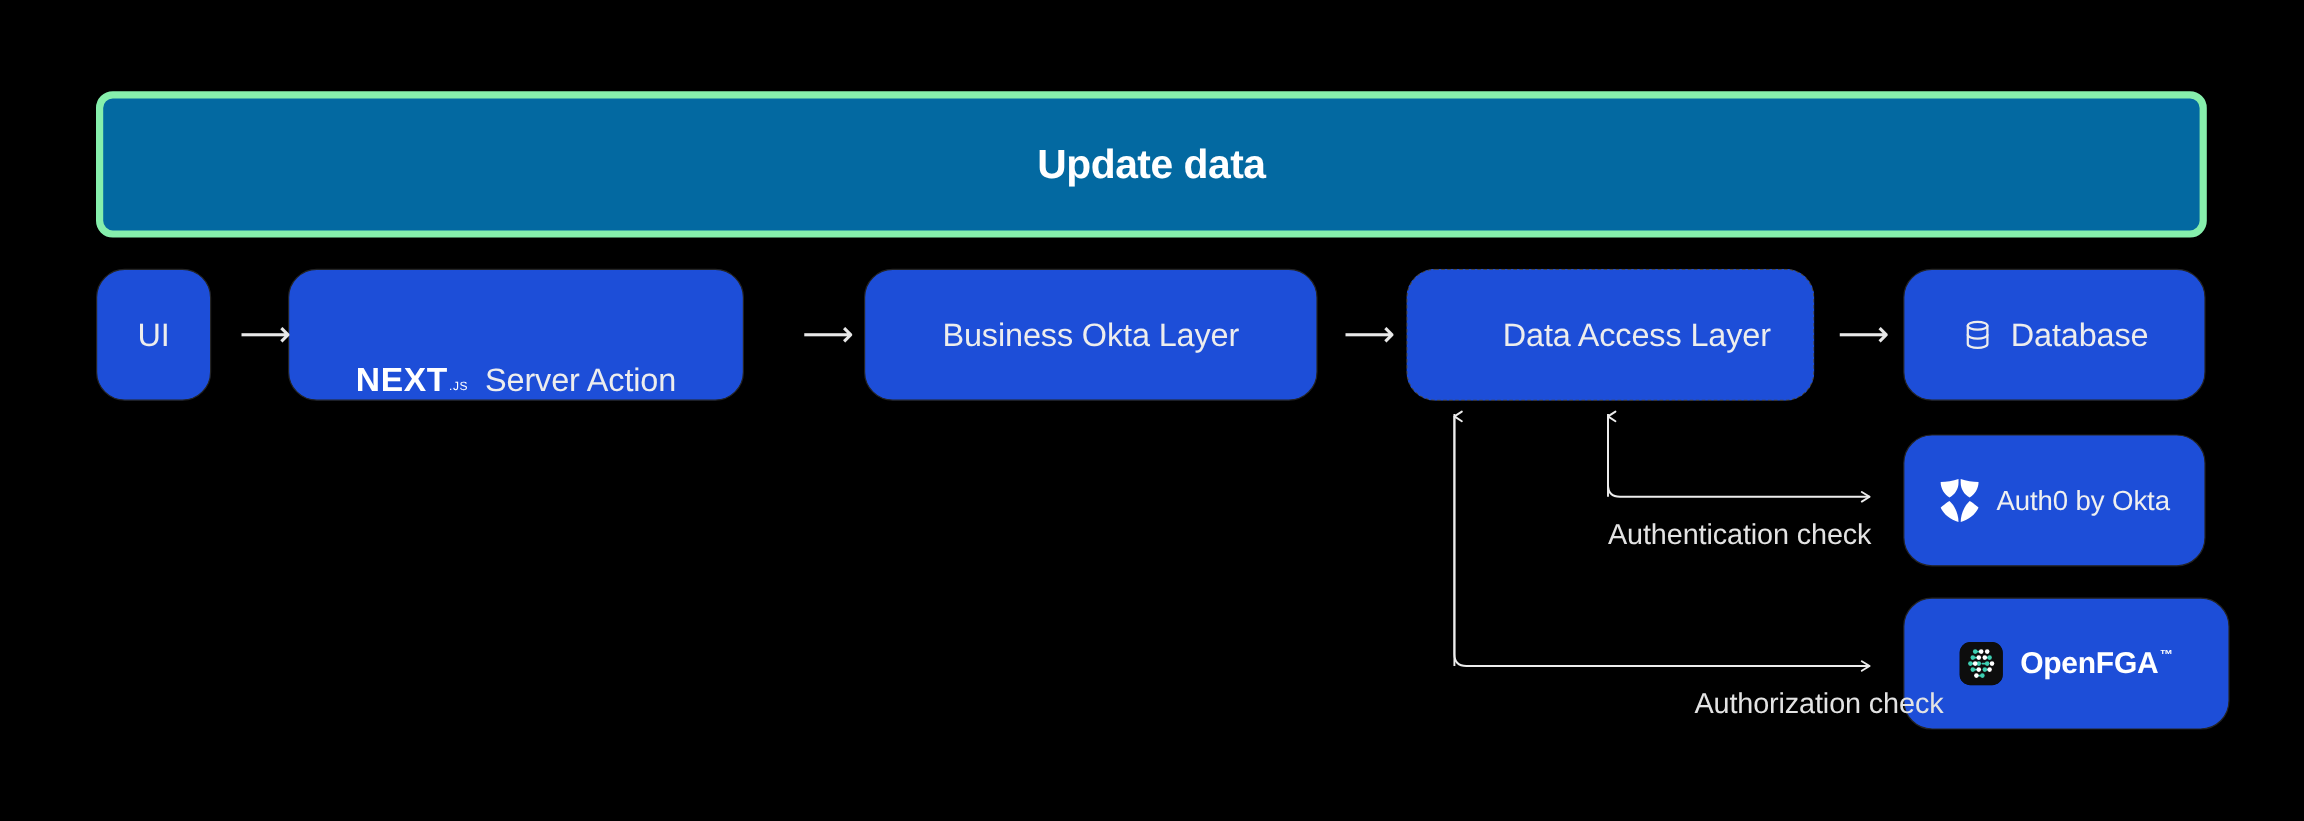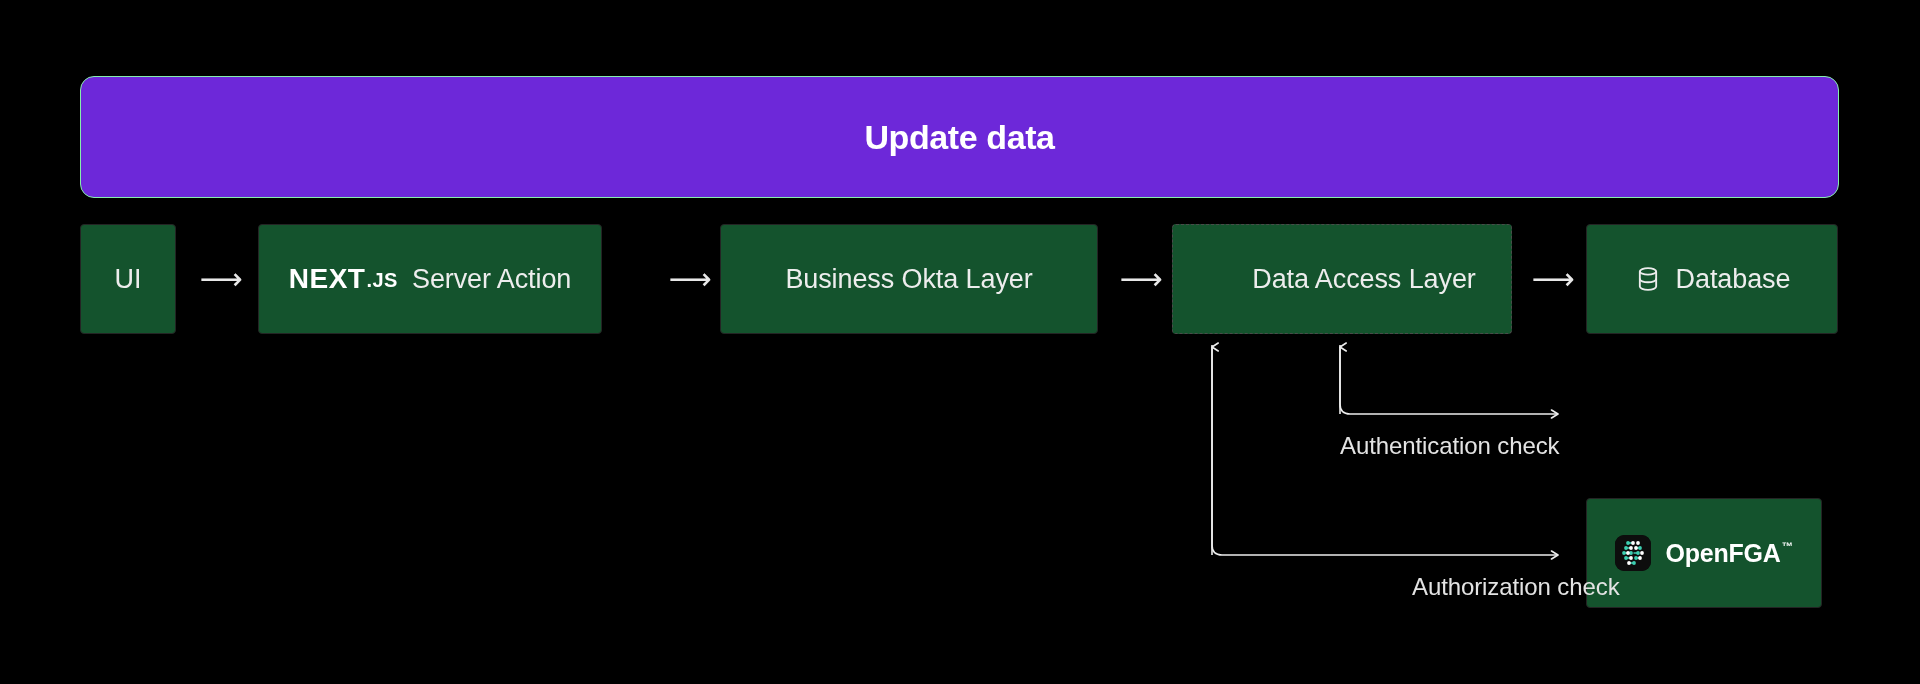--- a/index.html
+++ b/index.html
@@ -23,64 +23,64 @@
   }
 
   
   .banner {
     position: absolute;
     left: 80px;
     top: 76px;
     width: 1759px;
     height: 122px;
     box-sizing: border-box;
-    background: #6d28d9;
-    border: 1px solid #86efac;
+    background: #0369a1;
+    border: 6px solid #86efac;
     border-radius: 14px;
     display: flex;
     align-items: center;
     justify-content: center;
   }
   .banner-title {
     font-size: 34px;
     font-weight: 700;
     letter-spacing: -0.4px;
     color: #ffffff;
   }
 
   
   .node {
     position: absolute;
     box-sizing: border-box;
-    background: #14532d;
+    background: #1d4ed8;
     border: 1px solid #242424;
-    border-radius: 4px;
+    border-radius: 24px;
     display: flex;
     align-items: center;
     justify-content: center;
     gap: 14px;
     font-size: 27px;
     color: #ededed;
     letter-spacing: -0.1px;
     white-space: nowrap;
   }
   .node.dashed {
     border-style: dashed;
     border-color: #4a4a4a;
     padding-left: 44px;
   }
 
   
   #node-ui       { left: 80px;  top: 224px; width: 96px;  height: 110px; }
-  #node-next     { left: 258px; top: 224px; width: 344px; height: 110px; }
+  #node-next     { left: 240px; top: 224px; width: 380px; height: 110px; align-items: flex-end; }
   #node-business { left: 720px; top: 224px; width: 378px; height: 110px; }
   #node-dal      { left: 1172px;top: 224px; width: 340px; height: 110px; }
   #node-database { left: 1586px;top: 224px; width: 252px; height: 110px; }
   #node-auth0    { left: 1586px;top: 362px; width: 252px; height: 110px; }
-  #node-openfga  { left: 1586px;top: 498px; width: 236px; height: 110px; }
+  #node-openfga  { left: 1586px;top: 498px; width: 272px; height: 110px; }
 
   
   .arrow-glyph {
     position: absolute;
     color: #e8e8e8;
     font-size: 30px;
     line-height: 1;
     top: 264px;
     width: 70px;
     text-align: center;
@@ -94,22 +94,22 @@
   
   .next-logo {
     display: inline-flex;
     align-items: baseline;
     font-weight: 600;
     letter-spacing: 0.5px;
     color: #ffffff;
   }
   .next-logo .nx-word { font-size: 28px; }
   .next-logo .nx-js {
-    font-size: 20px;
-    font-weight: 700;
+    font-size: 10px;
+    font-weight: 400;
     margin-left: 1px;
     position: relative;
     top: -1px;
   }
 
   
   .db-icon { width: 28px; height: 28px; flex: 0 0 auto; }
 
   
   .auth0-logo { width: 34px; height: 38px; flex: 0 0 auto; }
@@ -194,20 +194,30 @@
       <path d="M5 12c0 1.55 3.13 2.8 7 2.8s7-1.25 7-2.8"></path>
     </svg>
     <span>Database</span>
   </div>
 
   <div class="arrow-glyph" id="arrow-1">⟶</div>
   <div class="arrow-glyph" id="arrow-2">⟶</div>
   <div class="arrow-glyph" id="arrow-3">⟶</div>
   <div class="arrow-glyph" id="arrow-4">⟶</div>
 
+  <div class="node" id="node-auth0">
+    <svg class="auth0-logo" viewBox="0 0 34 38">
+
+      <path d="M16.1 1.2 C11.5 3.0 6.0 3.6 1.2 3.6 C1.2 9.0 4.4 14.2 8.6 16.6 C13.2 14.0 16.1 9.4 16.1 4.0 Z" fill="#ffffff"></path>
+      <path d="M17.9 1.2 C22.5 3.0 28.0 3.6 32.8 3.6 C32.8 9.0 29.6 14.2 25.4 16.6 C20.8 14.0 17.9 9.4 17.9 4.0 Z" fill="#ffffff"></path>
+      <path d="M8.6 19.4 C4.4 21.8 1.2 25.0 1.2 25.0 C3.6 30.4 9.4 35.2 16.1 37.0 C16.1 31.0 13.2 23.4 8.6 19.4 Z" fill="#ffffff"></path>
+      <path d="M25.4 19.4 C29.6 21.8 32.8 25.0 32.8 25.0 C30.4 30.4 24.6 35.2 17.9 37.0 C17.9 31.0 20.8 23.4 25.4 19.4 Z" fill="#ffffff"></path>
+    </svg>
+    <span class="auth0-label">Auth0 by Okta</span>
+  </div>
 
   <div class="node" id="node-openfga">
     <svg class="fga-tile" viewBox="0 0 36 36">
       <rect x="0" y="0" width="36" height="36" rx="9" fill="#0d0d0d"></rect>
       <g>
 
         <g stroke="#3ecfb2" stroke-width="1.5" stroke-linecap="round">
           <line x1="13" y1="8" x2="18" y2="8"></line>
           <line x1="11" y1="13" x2="16" y2="13"></line>
           <line x1="21" y1="13" x2="25" y2="13"></line>

